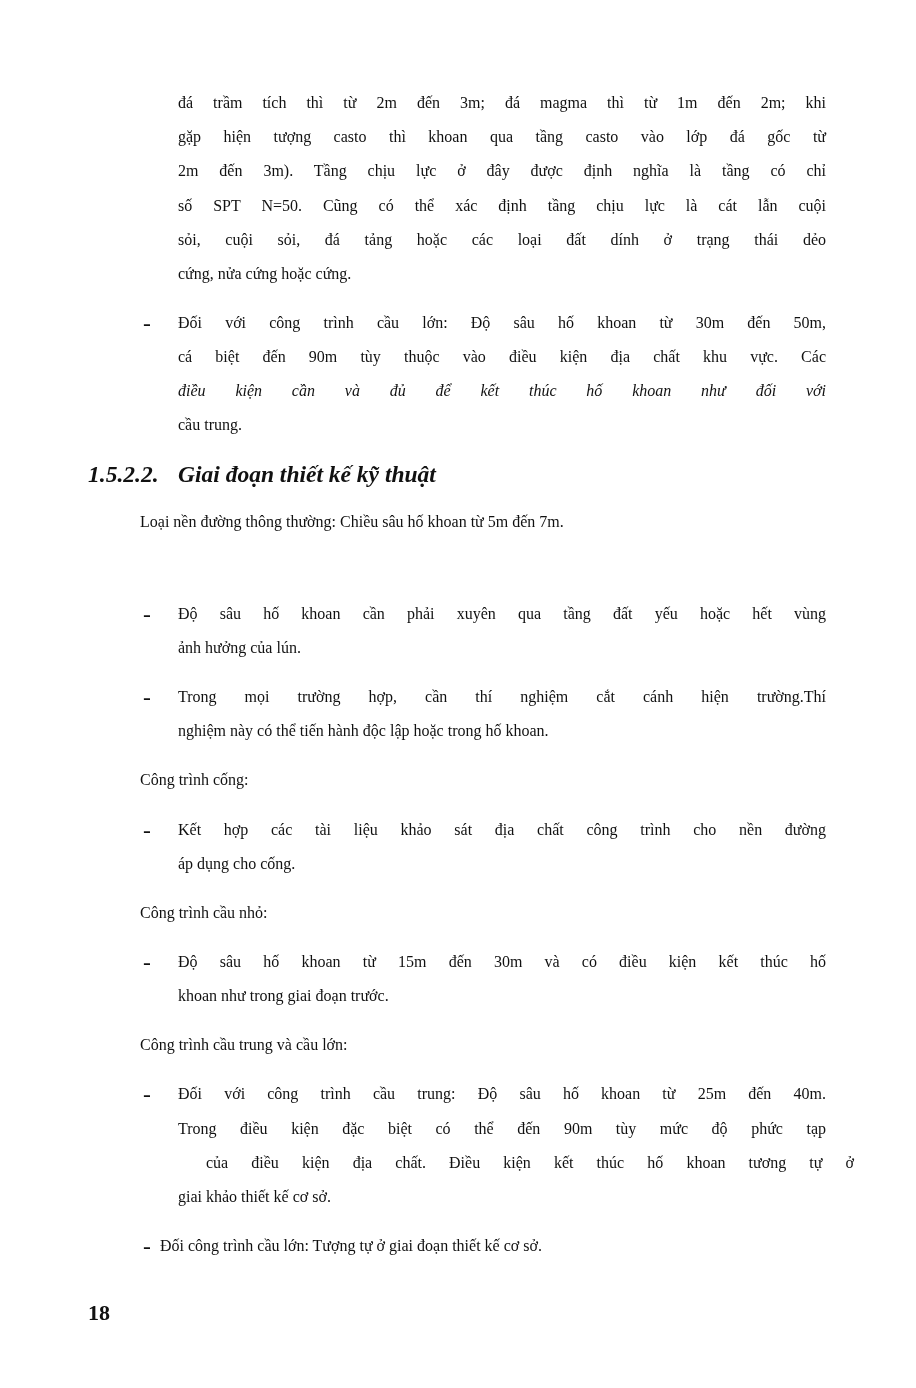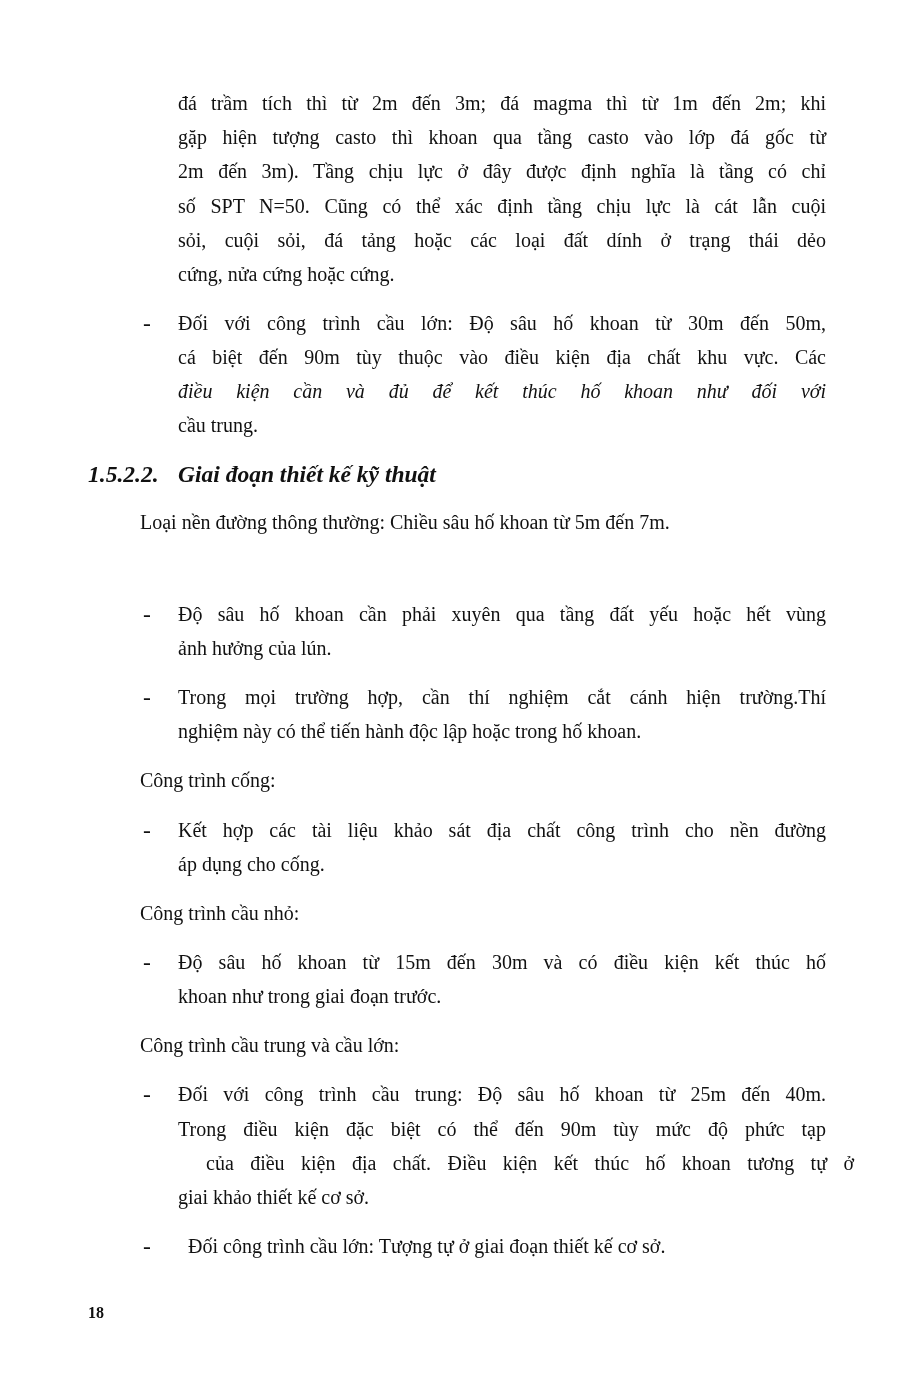--- a/index.html
+++ b/index.html
@@ -1,25 +1,25 @@
 <!DOCTYPE html>
 <html><head>
 <meta charset="utf-8">
 <style>
   html, body { margin: 0; padding: 0; background: #ffffff; }
   body { width: 916px; height: 1388px; position: relative; overflow: hidden;
          font-family: "Liberation Serif", "DejaVu Serif", serif; color: #111; }
   .page { position: absolute; left: 0; top: 0; width: 916px; height: 1388px; }
-  .line { position: absolute; font-size: 20px; line-height: 34px; white-space: nowrap; }
+  .line { position: absolute; font-size: 16px; line-height: 34px; white-space: nowrap; }
   .just { text-align: justify; text-align-last: justify; white-space: normal; }
   .dash { position: absolute; font-size: 23.5px; line-height: 34px; }
   .heading { position: absolute; left: 88px; font-size: 23.5px; line-height: 34px;
              font-weight: bold; font-style: italic; white-space: nowrap; }
   .heading .num { display: inline-block; width: 90px; }
-  .pagenum { position: absolute; left: 88px; top: 1298px; font-size: 16px; font-weight: bold; line-height: 30px; }
+  .pagenum { position: absolute; left: 88px; top: 1298px; font-size: 22px; font-weight: bold; line-height: 30px; }
 </style>
 </head>
 <body>
 
 <div class="page">
 
   <div>
     <div class="line just" style="left:178px;top:86px;width:648px;">đá trầm tích thì từ 2m đến 3m; đá magma thì từ 1m đến 2m; khi</div>
     <div class="line just" style="left:178px;top:120px;width:648px;">gặp hiện tượng casto thì khoan qua tầng casto vào lớp đá gốc từ</div>
     <div class="line just" style="left:178px;top:154px;width:648px;">2m đến 3m). Tầng chịu lực ở đây được định nghĩa là tầng có chỉ</div>
@@ -75,17 +75,17 @@
   <div>
     <span class="dash" style="left:143px;top:1077px;">-</span>
     <div class="line just" style="left:178px;top:1077px;width:648px;">Đối với công trình cầu trung: Độ sâu hố khoan từ 25m đến 40m.</div>
     <div class="line just" style="left:178px;top:1112px;width:648px;">Trong điều kiện đặc biệt có thể đến 90m tùy mức độ phức tạp</div>
     <div class="line just" style="left:178px;top:1146px;width:648px;margin-left:28px;">của điều kiện địa chất. Điều kiện kết thúc hố khoan tương tự ở</div>
     <div class="line" style="left:178px;top:1180px;">giai khảo thiết kế cơ sở.</div>
   </div>
 
   <div>
     <span class="dash" style="left:143px;top:1229px;">-</span>
-    <div class="line" style="left:188px;top:1229px;">Đối công trình cầu lớn: Tượng tự ở giai đoạn thiết kế cơ sở.</div>
+    <div class="line" style="left:160px;top:1229px;">Đối công trình cầu lớn: Tượng tự ở giai đoạn thiết kế cơ sở.</div>
   </div>
 
   <div class="pagenum">18</div>
 </div>
 
 </body></html>

